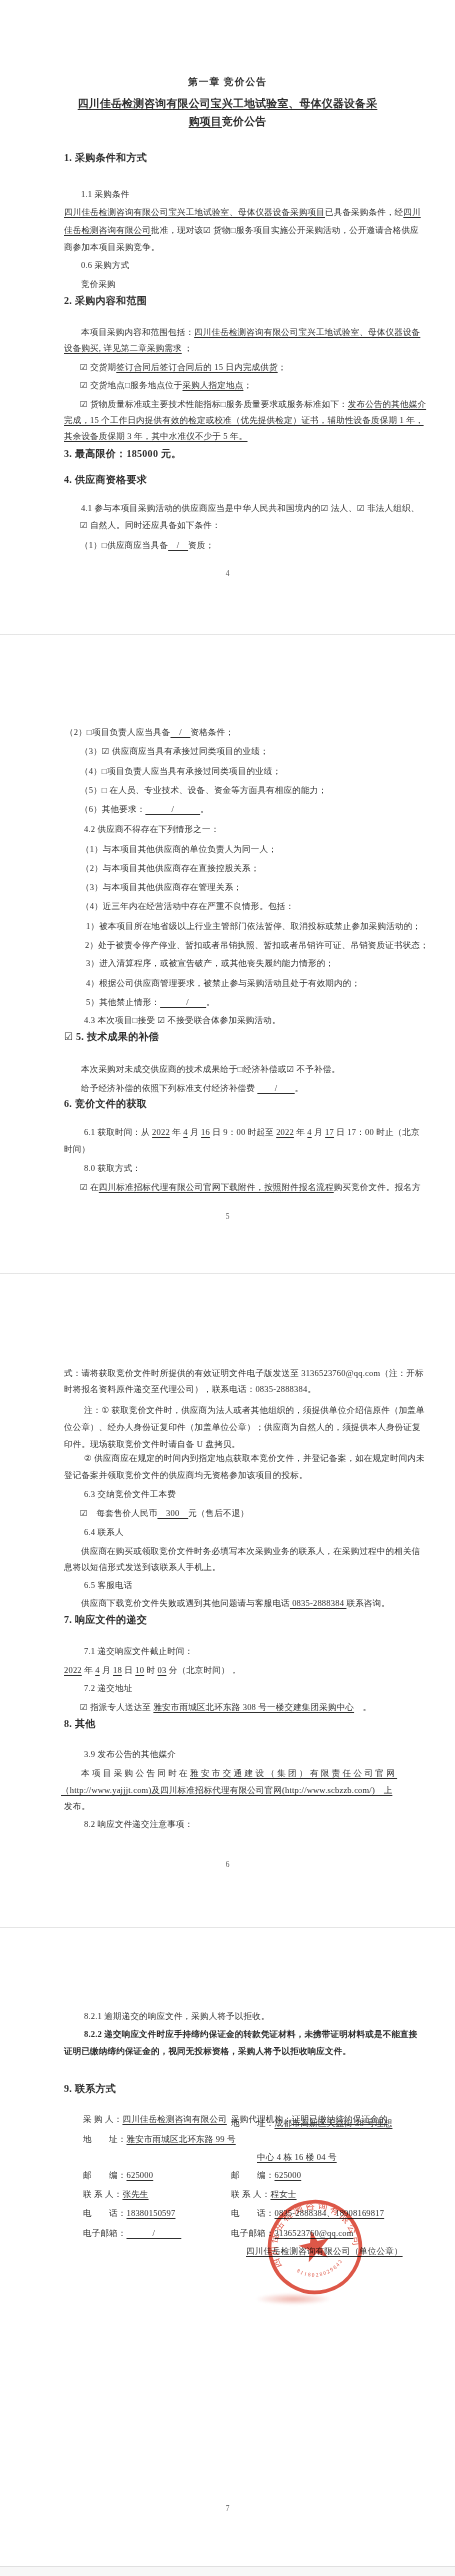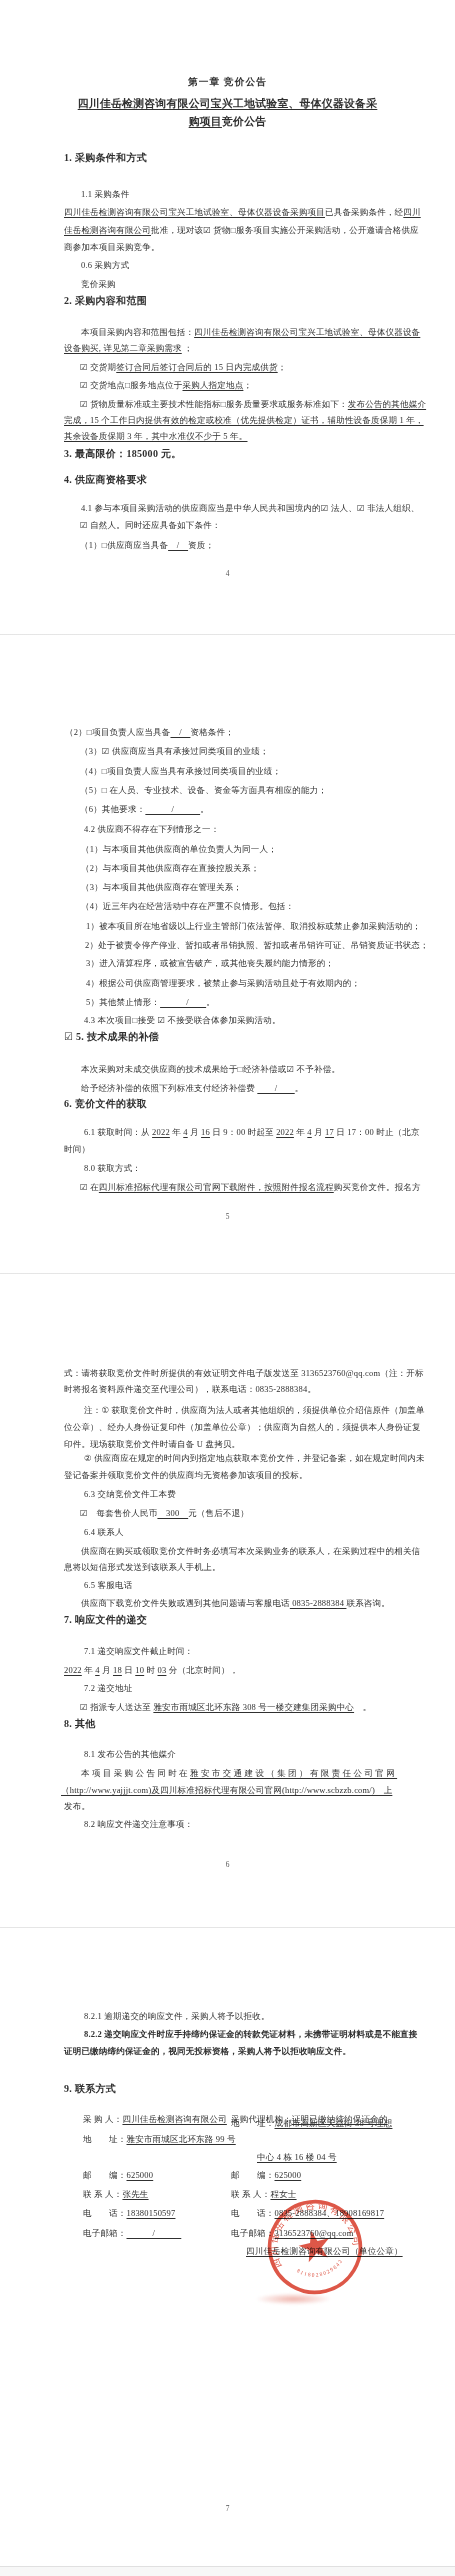--- a/index.html
+++ b/index.html
@@ -96,21 +96,21 @@
   <div class="line" style="top:271px;left:81px">供应商在购买或领取竞价文件时务必填写本次采购业务的联系人，在采购过程中的相关信</div>
   <div class="line" style="top:287px;left:64px">息将以短信形式发送到该联系人手机上。</div>
   <div class="line" style="top:305px;left:84px">6.5 客服电话</div>
   <div class="line" style="top:323px;left:81px">供应商下载竞价文件失败或遇到其他问题请与客服电话<span class="u"> 0835-2888384 </span>联系咨询。</div>
   <div class="line h" style="top:340px;left:64px">7.  响应文件的递交</div>
   <div class="line" style="top:371px;left:84px">7.1 递交响应文件截止时间：</div>
   <div class="line" style="top:390px;left:64px"><span class="u">2022</span> 年 <span class="u">4</span> 月 <span class="u">18</span> 日 <span class="u">10</span> 时 <span class="u">03</span> 分（北京时间），</div>
   <div class="line" style="top:408px;left:84px">7.2 递交地址</div>
   <div class="line" style="top:427px;left:80px">☑ 指派专人送达至 <span class="u">雅安市雨城区北环东路 308 号一楼交建集团采购中心</span>　。</div>
   <div class="line h" style="top:444px;left:64px">8.  其他</div>
-  <div class="line" style="top:474px;left:84px">8.1 发布公告的其他媒介</div>
+  <div class="line" style="top:474px;left:84px">3.9 发布公告的其他媒介</div>
   <div class="line sp" style="top:493px;left:81px">本项目采购公告同时在<span class="u">雅安市交通建设（集团）有限责任公司官网</span></div>
   <div class="line" style="top:510px;left:61px"><span class="u">（http://www.yajjjt.com)及四川标准招标代理有限公司官网(http://www.scbzzb.com/)　上</span></div>
   <div class="line" style="top:526px;left:64px">发布。</div>
   <div class="line" style="top:544px;left:84px">8.2 响应文件递交注意事项：</div>
   <div class="pn" style="top:586px">6</div>
 </div>
 <div class="sep"></div>
 
 <div class="page" style="height:638px">
   <div class="line" style="top:82px;left:84px">8.2.1 逾期递交的响应文件，采购人将予以拒收。</div>

